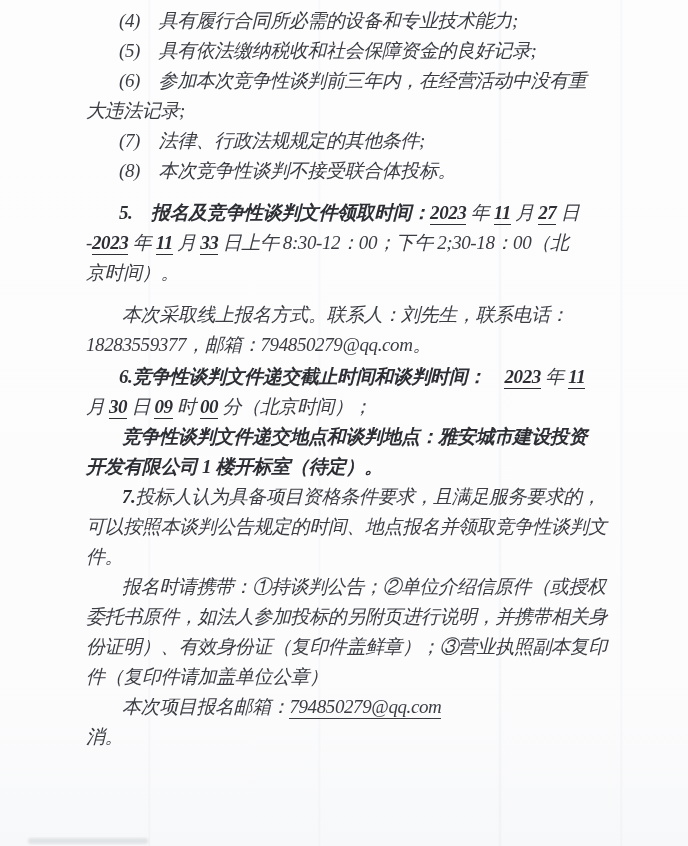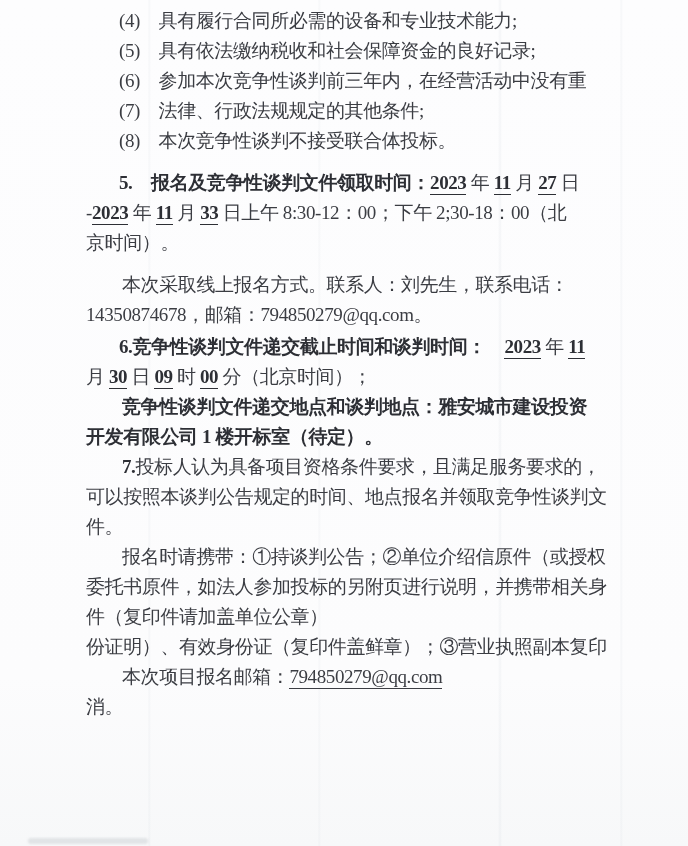--- a/index.html
+++ b/index.html
@@ -36,52 +36,54 @@
   }
   .doc {
     padding: 6px 80px 0 86px;
     font-size: 19px;
     letter-spacing: -0.4px;
   }
   .line {
     line-height: 30px;
     height: 30px;
     white-space: nowrap;
+    font-style: italic;
   }
   .ind-0 { padding-left: 0; }
   .ind-1 { padding-left: 33px; }
   .ind-2 { padding-left: 36px; }
   .seg-b { font-weight: bold; color: #2d2f35; }
   .seg-u {
     border-bottom: 1.4px solid currentColor;
     padding-bottom: 1px;
   }
 </style>
 </head>
 <body>
 
 <div class="page">
   <div class="doc" id="doc">
       <div class="line ind-1"><span>(4)　具有履行合同所必需的设备和专业技术能力;</span></div>
       <div class="line ind-1"><span>(5)　具有依法缴纳税收和社会保障资金的良好记录;</span></div>
       <div class="line ind-1"><span>(6)　参加本次竞争性谈判前三年内，在经营活动中没有重</span></div>
+      <div class="line ind-0"><span>大违法记录;</span></div>
       <div class="line ind-1"><span>(7)　法律、行政法规规定的其他条件;</span></div>
       <div class="line ind-1"><span>(8)　本次竞争性谈判不接受联合体投标。</span></div>
       <div class="line ind-1" style="margin-top: 12px;"><span class="seg-b">5.　报名及竞争性谈判文件领取时间：</span><span class="seg-b seg-u">2023</span><span> 年 </span><span class="seg-b seg-u">11</span><span> 月 </span><span class="seg-b seg-u">27</span><span> 日</span></div>
       <div class="line ind-0"><span>-</span><span class="seg-b seg-u">2023</span><span> 年 </span><span class="seg-b seg-u">11</span><span> 月 </span><span class="seg-b seg-u">33</span><span> 日上午 8:30-12：00；下午 2;30-18：00（北</span></div>
       <div class="line ind-0"><span>京时间）。</span></div>
       <div class="line ind-2" style="margin-top: 12px;"><span>本次采取线上报名方式。联系人：刘先生，联系电话：</span></div>
-      <div class="line ind-0"><span>14350874678，邮箱：794850279@qq.com。</span></div>
+      <div class="line ind-0"><span>18283559377，邮箱：794850279@qq.com。</span></div>
       <div class="line ind-1" style="margin-top: 2px;"><span class="seg-b">6.竞争性谈判文件递交截止时间和谈判时间：</span><span>　</span><span class="seg-b seg-u">2023</span><span> 年 </span><span class="seg-b seg-u">11</span></div>
       <div class="line ind-0"><span>月 </span><span class="seg-b seg-u">30</span><span> 日 </span><span class="seg-b seg-u">09</span><span> 时 </span><span class="seg-b seg-u">00</span><span> 分（北京时间）；</span></div>
       <div class="line ind-2"><span class="seg-b">竞争性谈判文件递交地点和谈判地点：雅安城市建设投资</span></div>
       <div class="line ind-0"><span class="seg-b">开发有限公司 1 楼开标室（待定）。</span></div>
       <div class="line ind-2"><span class="seg-b">7.</span><span>投标人认为具备项目资格条件要求，且满足服务要求的，</span></div>
       <div class="line ind-0"><span>可以按照本谈判公告规定的时间、地点报名并领取竞争性谈判文</span></div>
       <div class="line ind-0"><span>件。</span></div>
       <div class="line ind-2"><span>报名时请携带：①持谈判公告；②单位介绍信原件（或授权</span></div>
       <div class="line ind-0"><span>委托书原件，如法人参加投标的另附页进行说明，并携带相关身</span></div>
+      <div class="line ind-0"><span>份证明）、有效身份证（复印件盖鲜章）；③营业执照副本复印</span></div>
       <div class="line ind-0"><span>件（复印件请加盖单位公章）</span></div>
-      <div class="line ind-0"><span>份证明）、有效身份证（复印件盖鲜章）；③营业执照副本复印</span></div>
       <div class="line ind-2"><span>本次项目报名邮箱：</span><span class="seg-u">794850279@qq.com</span></div>
       <div class="line ind-0"><span>消。</span></div>
     </div>
 </div>
 
 </body></html>

